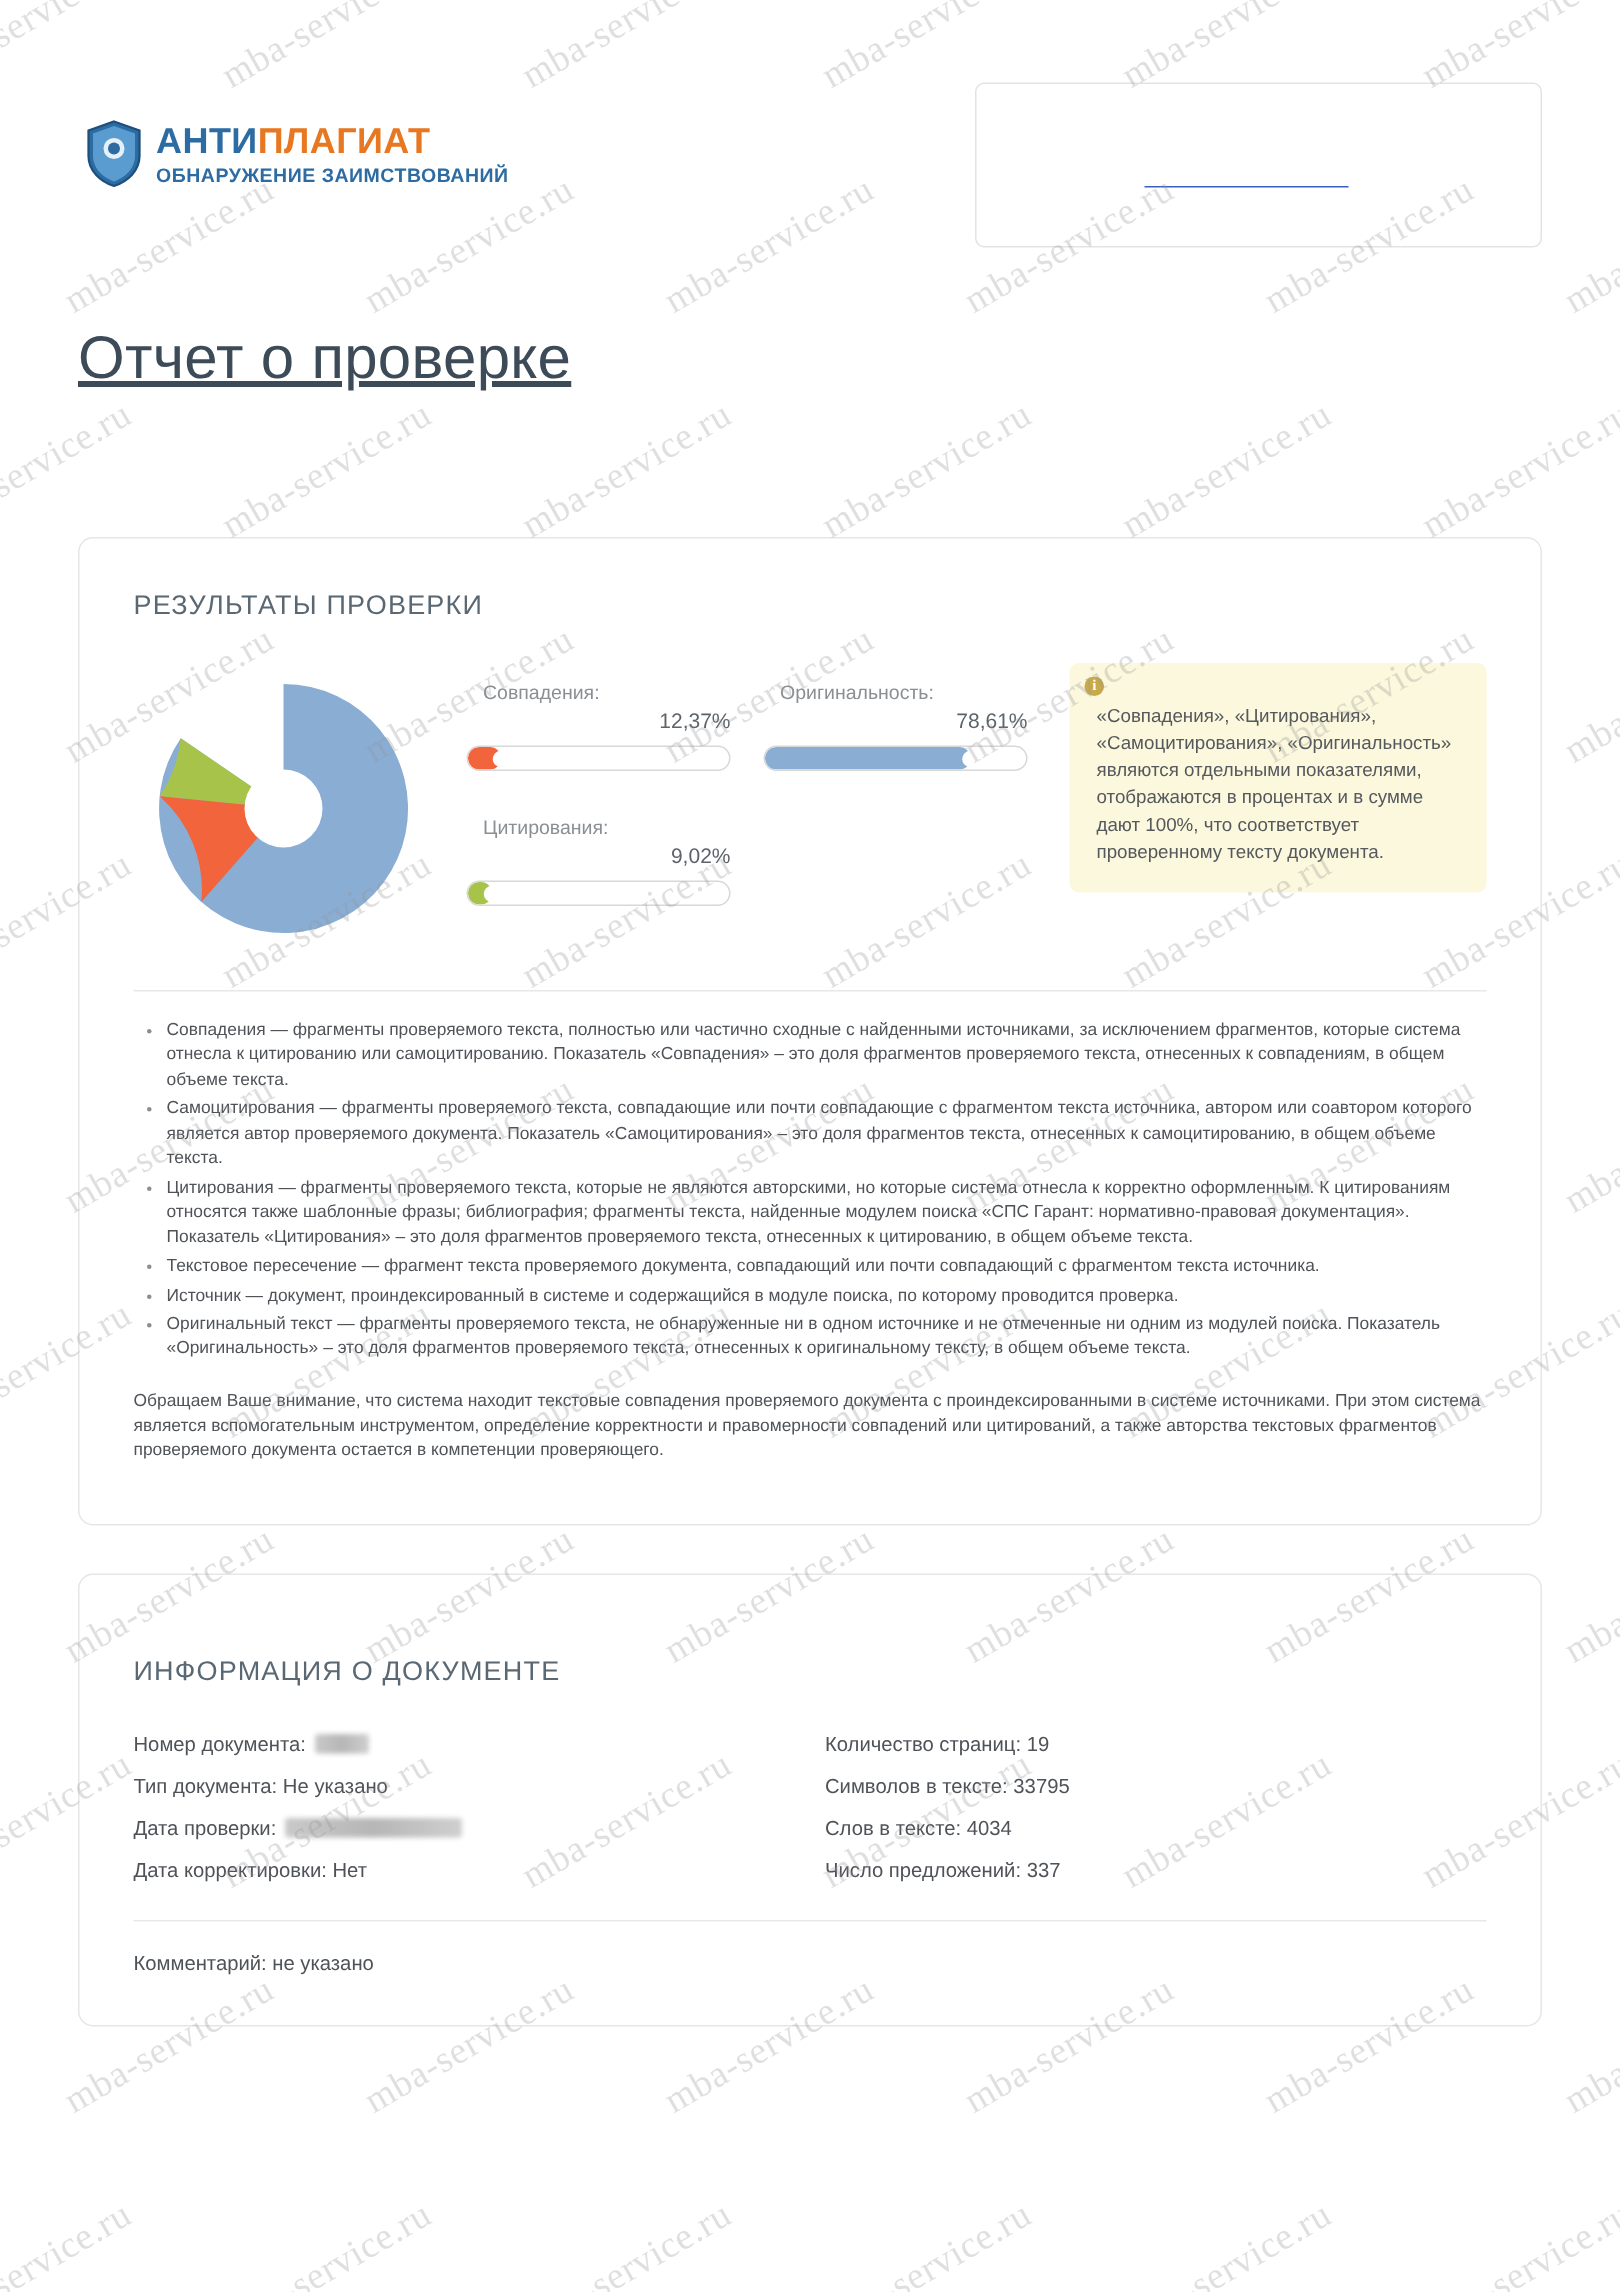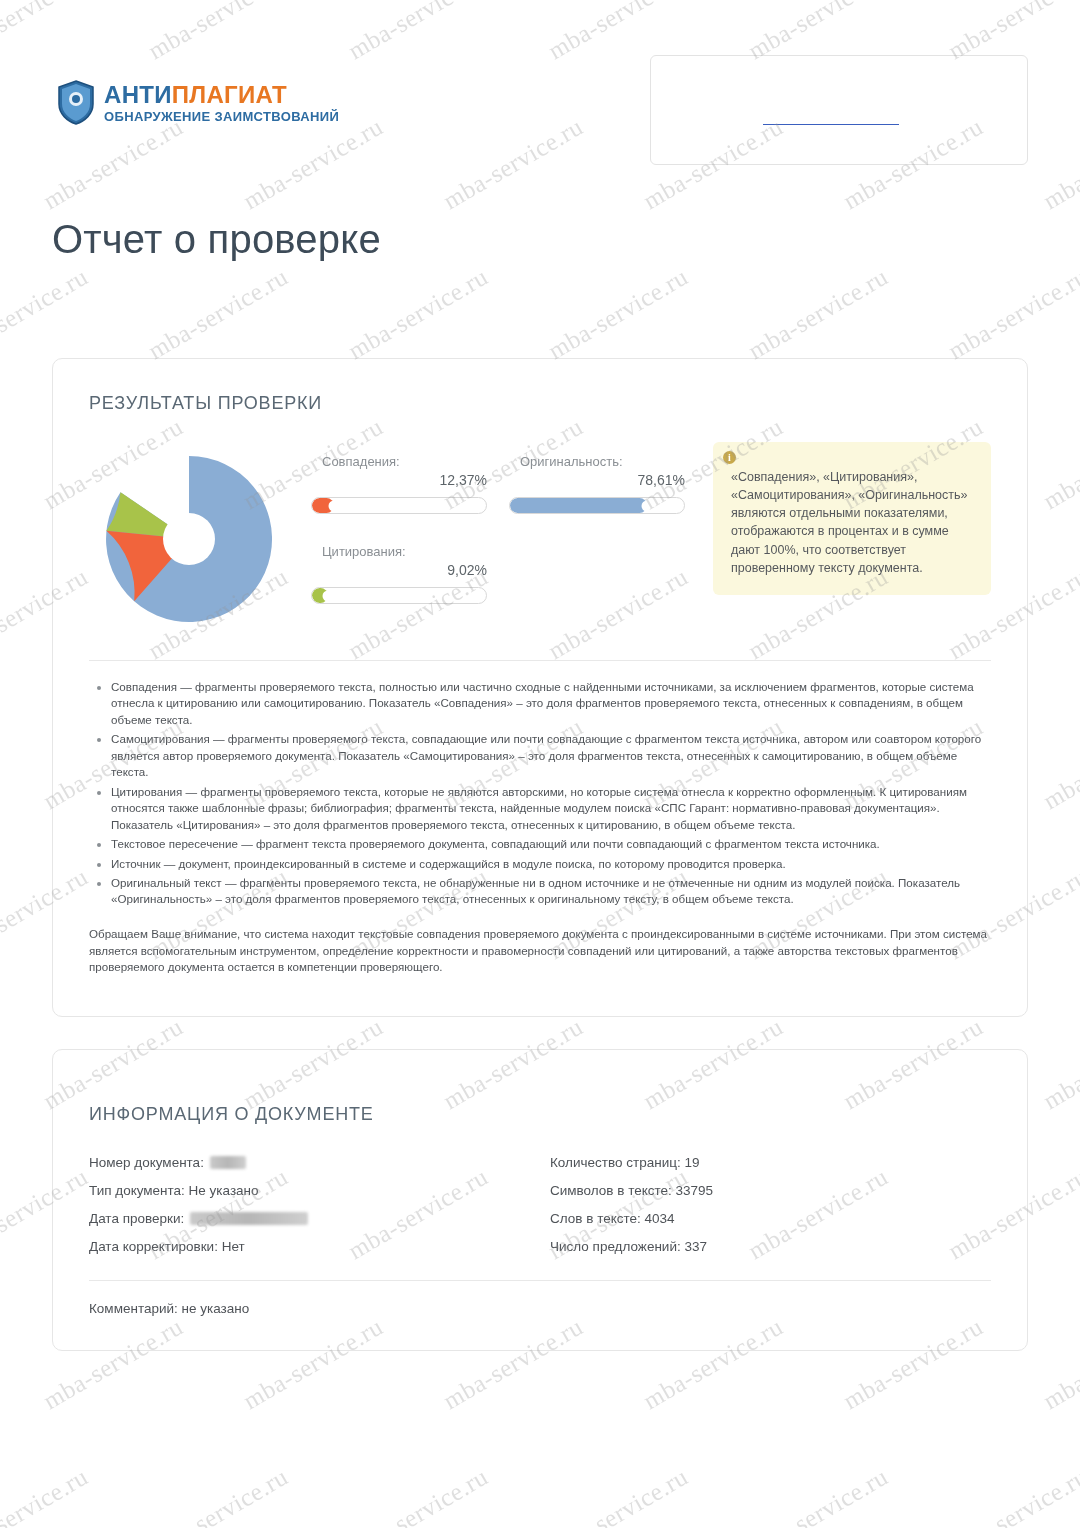--- a/index.html
+++ b/index.html
@@ -92,20 +92,21 @@
 
   
   .page-title {
     position: relative;
     z-index: 2;
     margin: 52px 0 0 52px;
     font-size: 40px;
     font-weight: normal;
     color: #3d4b58;
     letter-spacing: 0.2px;
+    text-decoration: underline;
   }
 
   
   .card {
     position: relative;
     z-index: 2;
     margin: 0 52px;
     border: 1px solid #e6e6e6;
     border-radius: 10px;
     background: rgba(255,255,255,0.55);

